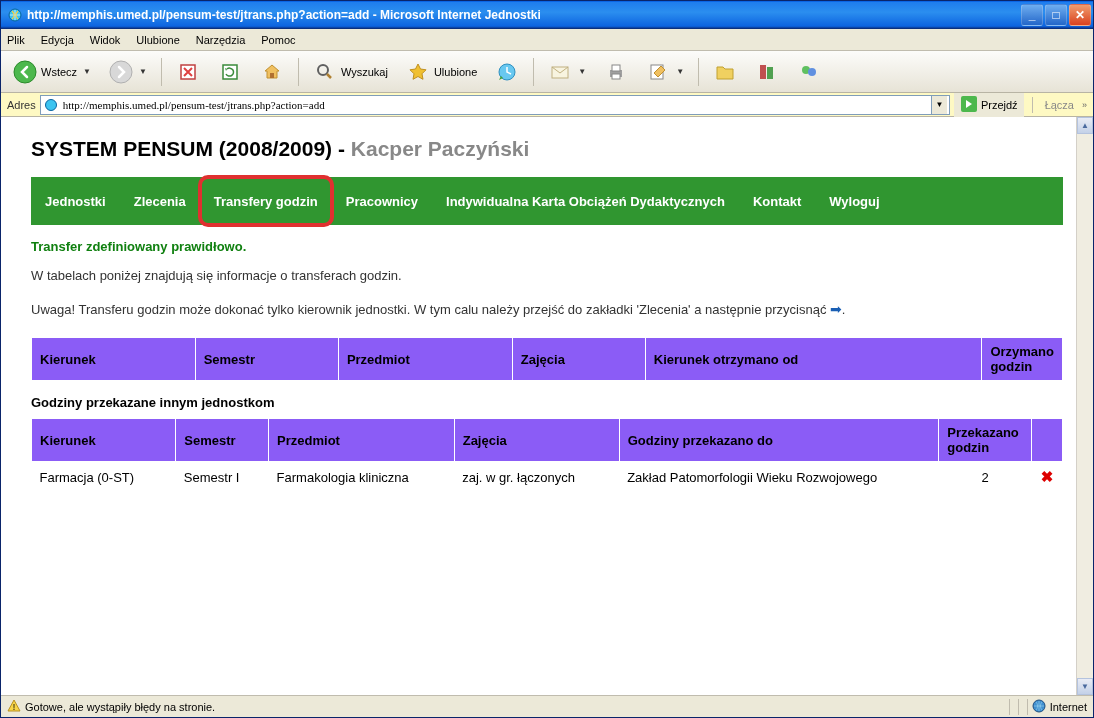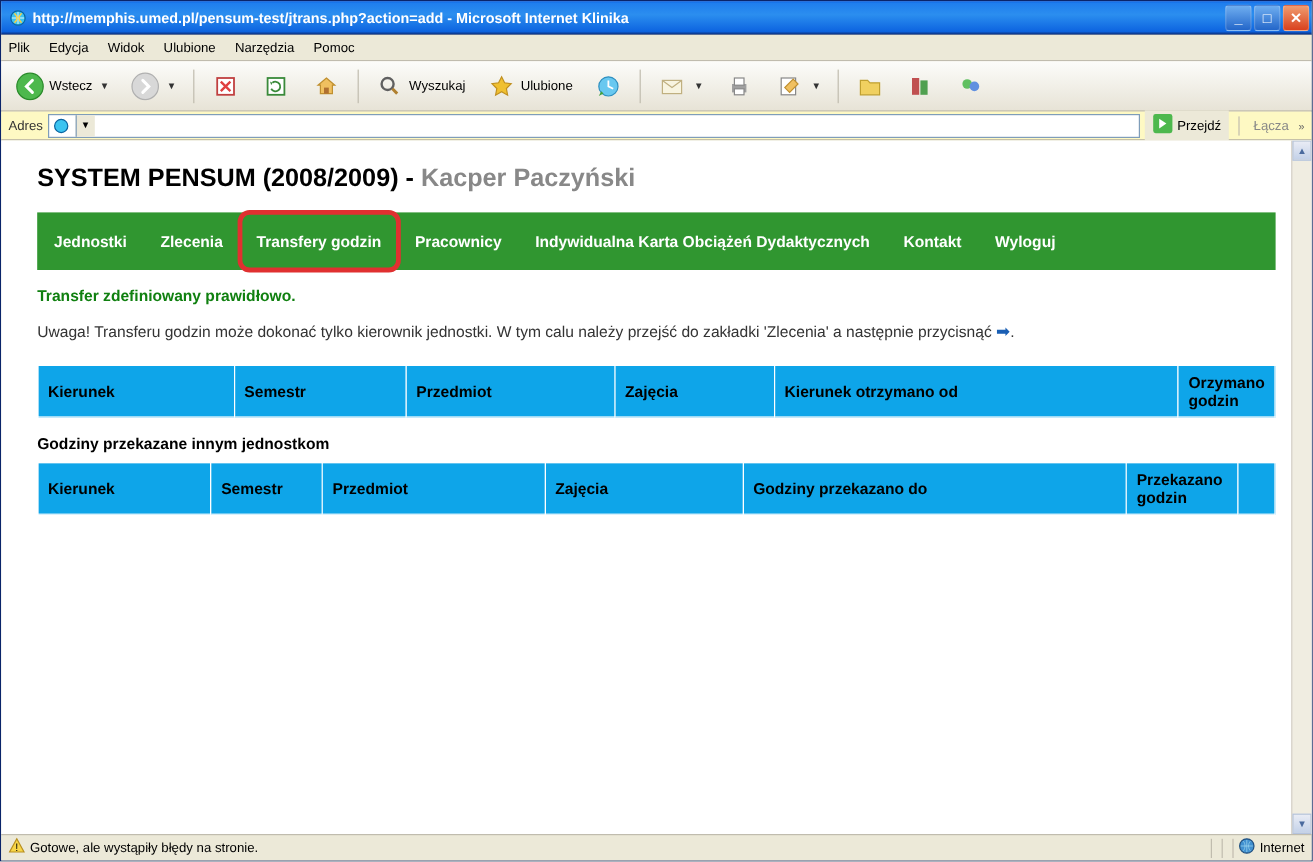--- a/index.html
+++ b/index.html
@@ -38,41 +38,41 @@
 .nav-item { color: #fff; font-weight: bold; font-size: 13px; padding: 0 14px; display: flex; align-items: center; cursor: pointer; }
 .nav-item.active-box { outline: 4px solid #e03030; outline-offset: -2px; border-radius: 8px; }
 .status-msg { color: #108010; font-weight: bold; font-size: 13px; margin: 14px 0; }
 .section-title { font-size: 17px; font-weight: bold; color: #000; margin: 8px 0 14px; }
 .section-title .grey2 { color: #999; font-weight: bold; }
 .info-text { font-size: 13px; color: #333; margin-bottom: 18px; }
 .warn-text { font-size: 13px; color: #333; margin-bottom: 20px; }
 .warn-text .arrow-ic { color:#1a5fb4; font-size:14px; }
 .sub-title { font-size: 13px; font-weight: bold; margin: 14px 0 8px; }
 .data-table { width: 100%; border-collapse: collapse; font-size: 13px; }
-.data-table th { background: #0ea5e9; text-align: left; padding: 6px 8px; font-weight: bold; border: 1px solid #fff; }
+.data-table th { background: #8b5cf6; text-align: left; padding: 6px 8px; font-weight: bold; border: 1px solid #fff; }
 .data-table td { padding: 6px 8px; }
 .del-x { color: #d00; font-weight: bold; font-size: 15px; cursor: pointer; }
 .statusbar { height: 22px; background: #ece9d8; border-top: 1px solid #c0bcae; display: flex; align-items: center; padding: 0 6px; font-size: 11px; }
 .statusbar .st-left { flex: 1; display: flex; align-items: center; gap: 4px; }
 .statusbar .st-right { display: flex; align-items: center; gap: 4px; }
 .st-sep { width: 1px; height: 16px; background: #c0bcae; margin: 0 4px; }
 </style>
 </head>
 <body>
 
 <div class="window">
   <div class="titlebar">
     <span class="ie-icon">
       <svg width="16" height="16" viewBox="0 0 16 16">
           <circle cx="8" cy="8" r="6" fill="#3cc4f0" stroke="#0a64a0" stroke-width="1"></circle>
           <path d="M3 8h10 M8 3v10" stroke="#fff" stroke-width="0.7"></path>
           <path d="M5 4c3 3 3 5 0 8 M11 4c-3 3-3 5 0 8" stroke="#ffd040" stroke-width="1.2" fill="none"></path>
         </svg>
     </span>
-    <span class="title-text">http://memphis.umed.pl/pensum-test/jtrans.php?action=add - Microsoft Internet Klinika</span>
+    <span class="title-text">http://memphis.umed.pl/pensum-test/jtrans.php?action=add - Microsoft Internet Jednostki</span>
     <div class="win-buttons">
       <div class="win-btn win-min">_</div>
       <div class="win-btn win-max">□</div>
       <div class="win-btn win-close">✕</div>
     </div>
   </div>
 
   <div class="menubar">
     <span>Plik</span>
     <span>Edycja</span>
@@ -210,20 +210,21 @@
   </div>
 
   <div class="addressbar">
     <span class="lbl">Adres</span>
     <div class="addr-input-wrap">
       <span class="favicon">
           <svg width="14" height="14">
             <circle cx="7" cy="7" r="5.5" fill="#3cc4f0" stroke="#0a64a0"></circle>
           </svg>
         </span>
+      <input class="addr-input" value="http://memphis.umed.pl/pensum-test/jtrans.php?action=add" style="">
       <span class="addr-drop-btn">▼</span>
     </div>
     <div class="go-btn">
       <span><svg width="18" height="18">
             <rect x="1" y="1" width="16" height="16" rx="2" fill="#4db84d"></rect>
             <path d="M6 5l6 4-6 4z" fill="#fff"></path>
           </svg></span>
       <span>Przejdź</span>
     </div>
     <div class="st-sep"></div>
@@ -248,20 +249,21 @@
         <div class="nav-item active-box">Transfery godzin</div>
         <div class="nav-item">Pracownicy</div>
         <div class="nav-item">Indywidualna Karta Obciążeń Dydaktycznych</div>
         <div class="nav-item">Kontakt</div>
         <div class="nav-item">Wyloguj</div>
       </div>
 
       <div class="status-msg">Transfer zdefiniowany prawidłowo.</div>
 
 
+      <div class="info-text">W tabelach poniżej znajdują się informacje o transferach godzin.</div>
 
       <div class="warn-text">
         <span>Uwaga! Transferu godzin może dokonać tylko kierownik jednostki. W tym calu należy przejść do zakładki 'Zlecenia' a następnie przycisnąć </span><span class="arrow-ic">➡</span><span>.</span>
       </div>
 
       <table class="data-table">
         <tbody>
             <tr>
           <th style="width:16%">Kierunek</th>
           <th style="width:14%">Semestr</th>
@@ -278,20 +280,29 @@
         <tbody>
             <tr>
           <th style="width:14%">Kierunek</th>
           <th style="width:9%">Semestr</th>
           <th style="width:18%">Przedmiot</th>
           <th style="width:16%">Zajęcia</th>
           <th style="width:31%">Godziny przekazano do</th>
           <th style="width:9%">Przekazano godzin</th>
           <th style="width:3%"></th>
         </tr>
+        <tr>
+          <td>Farmacja (0-ST)</td>
+          <td>Semestr I</td>
+          <td>Farmakologia kliniczna</td>
+          <td>zaj. w gr. łączonych</td>
+          <td>Zakład Patomorfologii Wieku Rozwojowego</td>
+          <td style="text-align:center">2</td>
+          <td style="text-align:center"><span class="del-x">✖</span></td>
+        </tr>
       </tbody>
         </table>
     </div>
   </div>
 
   <div class="statusbar">
     <div class="st-left">
       <span><svg width="14" height="14">
             <path d="M7 1l6 11H1z" fill="#f8d648" stroke="#b89020"></path>
             <text x="7" y="11" font-size="9" text-anchor="middle" fill="#000">!</text>

